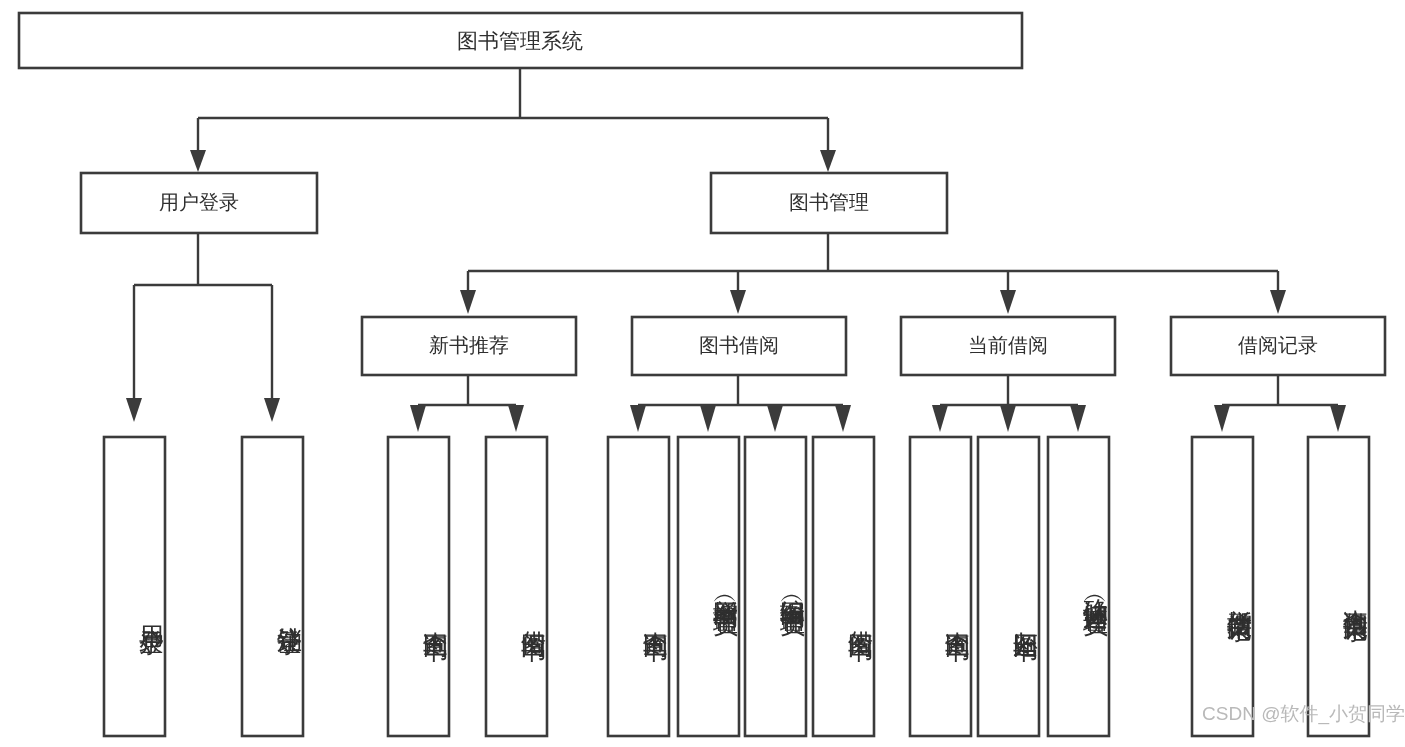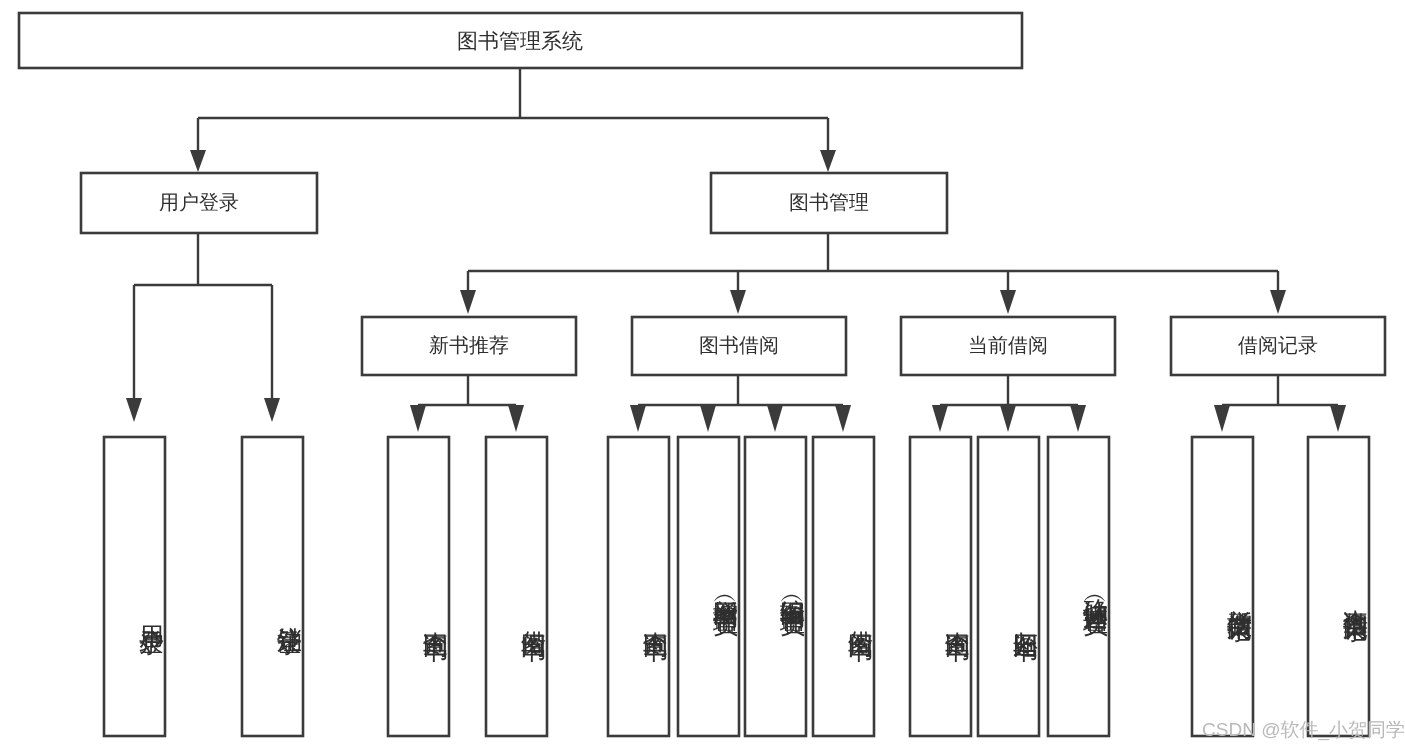--- a/index.html
+++ b/index.html
@@ -33,21 +33,21 @@
     letter-spacing:2px;
     color:#2f2f2f;
     display:flex;
     align-items:flex-start;
     justify-content:center;
     white-space:nowrap;
     pointer-events:none;
   }
   .watermark{
     position:absolute;
-    right:8px;bottom:4px;
+    right:8px;bottom:20px;
     font-family:"Liberation Sans","DejaVu Sans",sans-serif;
     font-size:19px;
     color:#b9b9b9;
     white-space:nowrap;
   }
 </style>
 </head>
 <body>
 
 <div id="chart-root">

